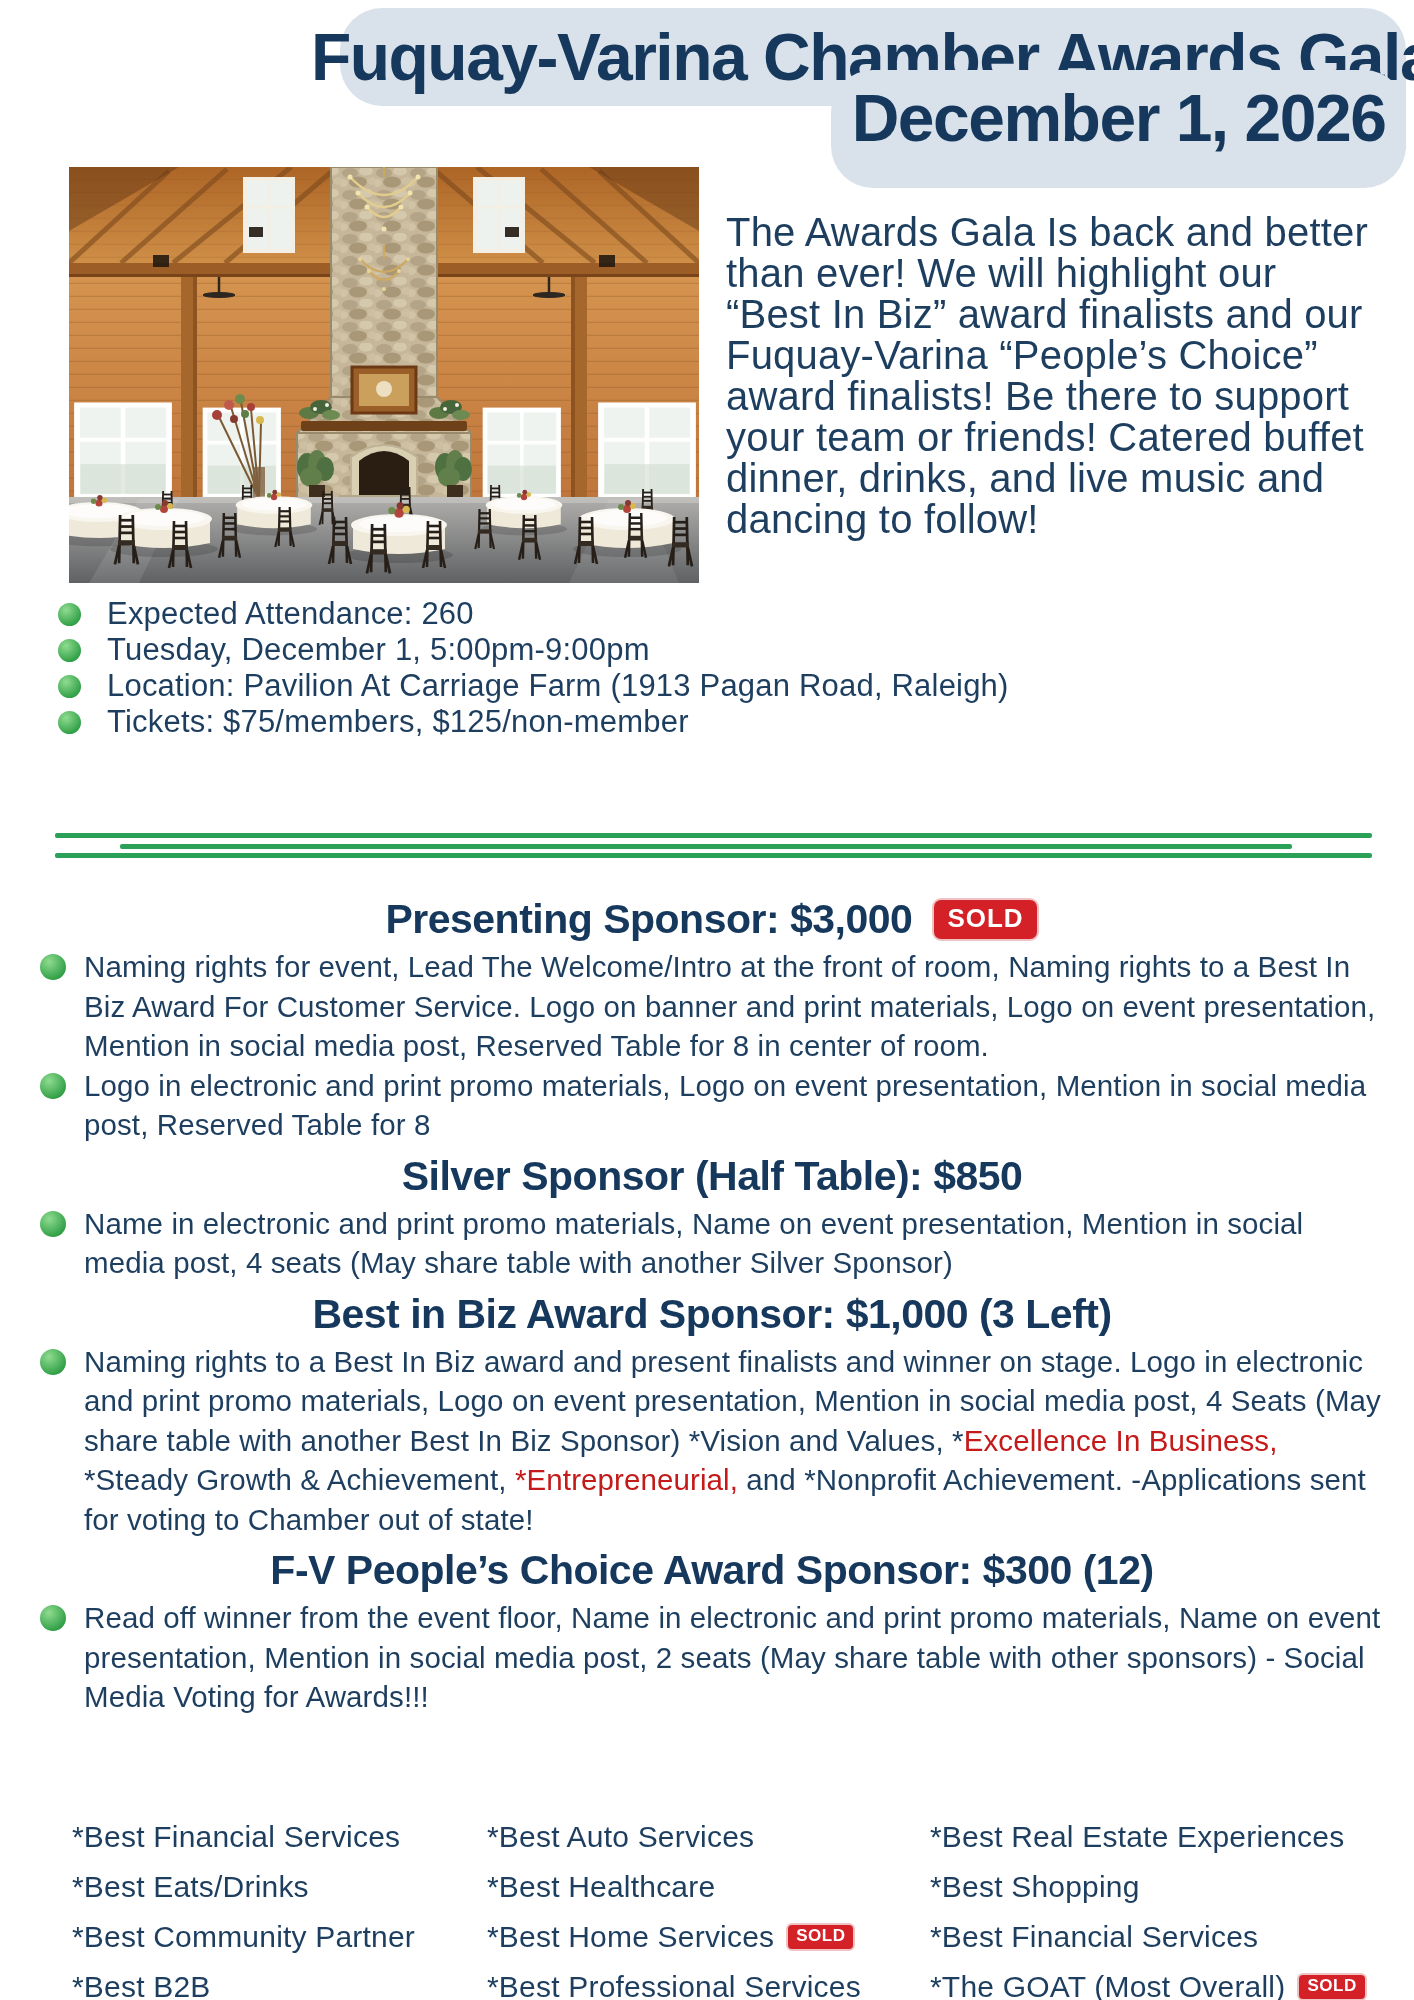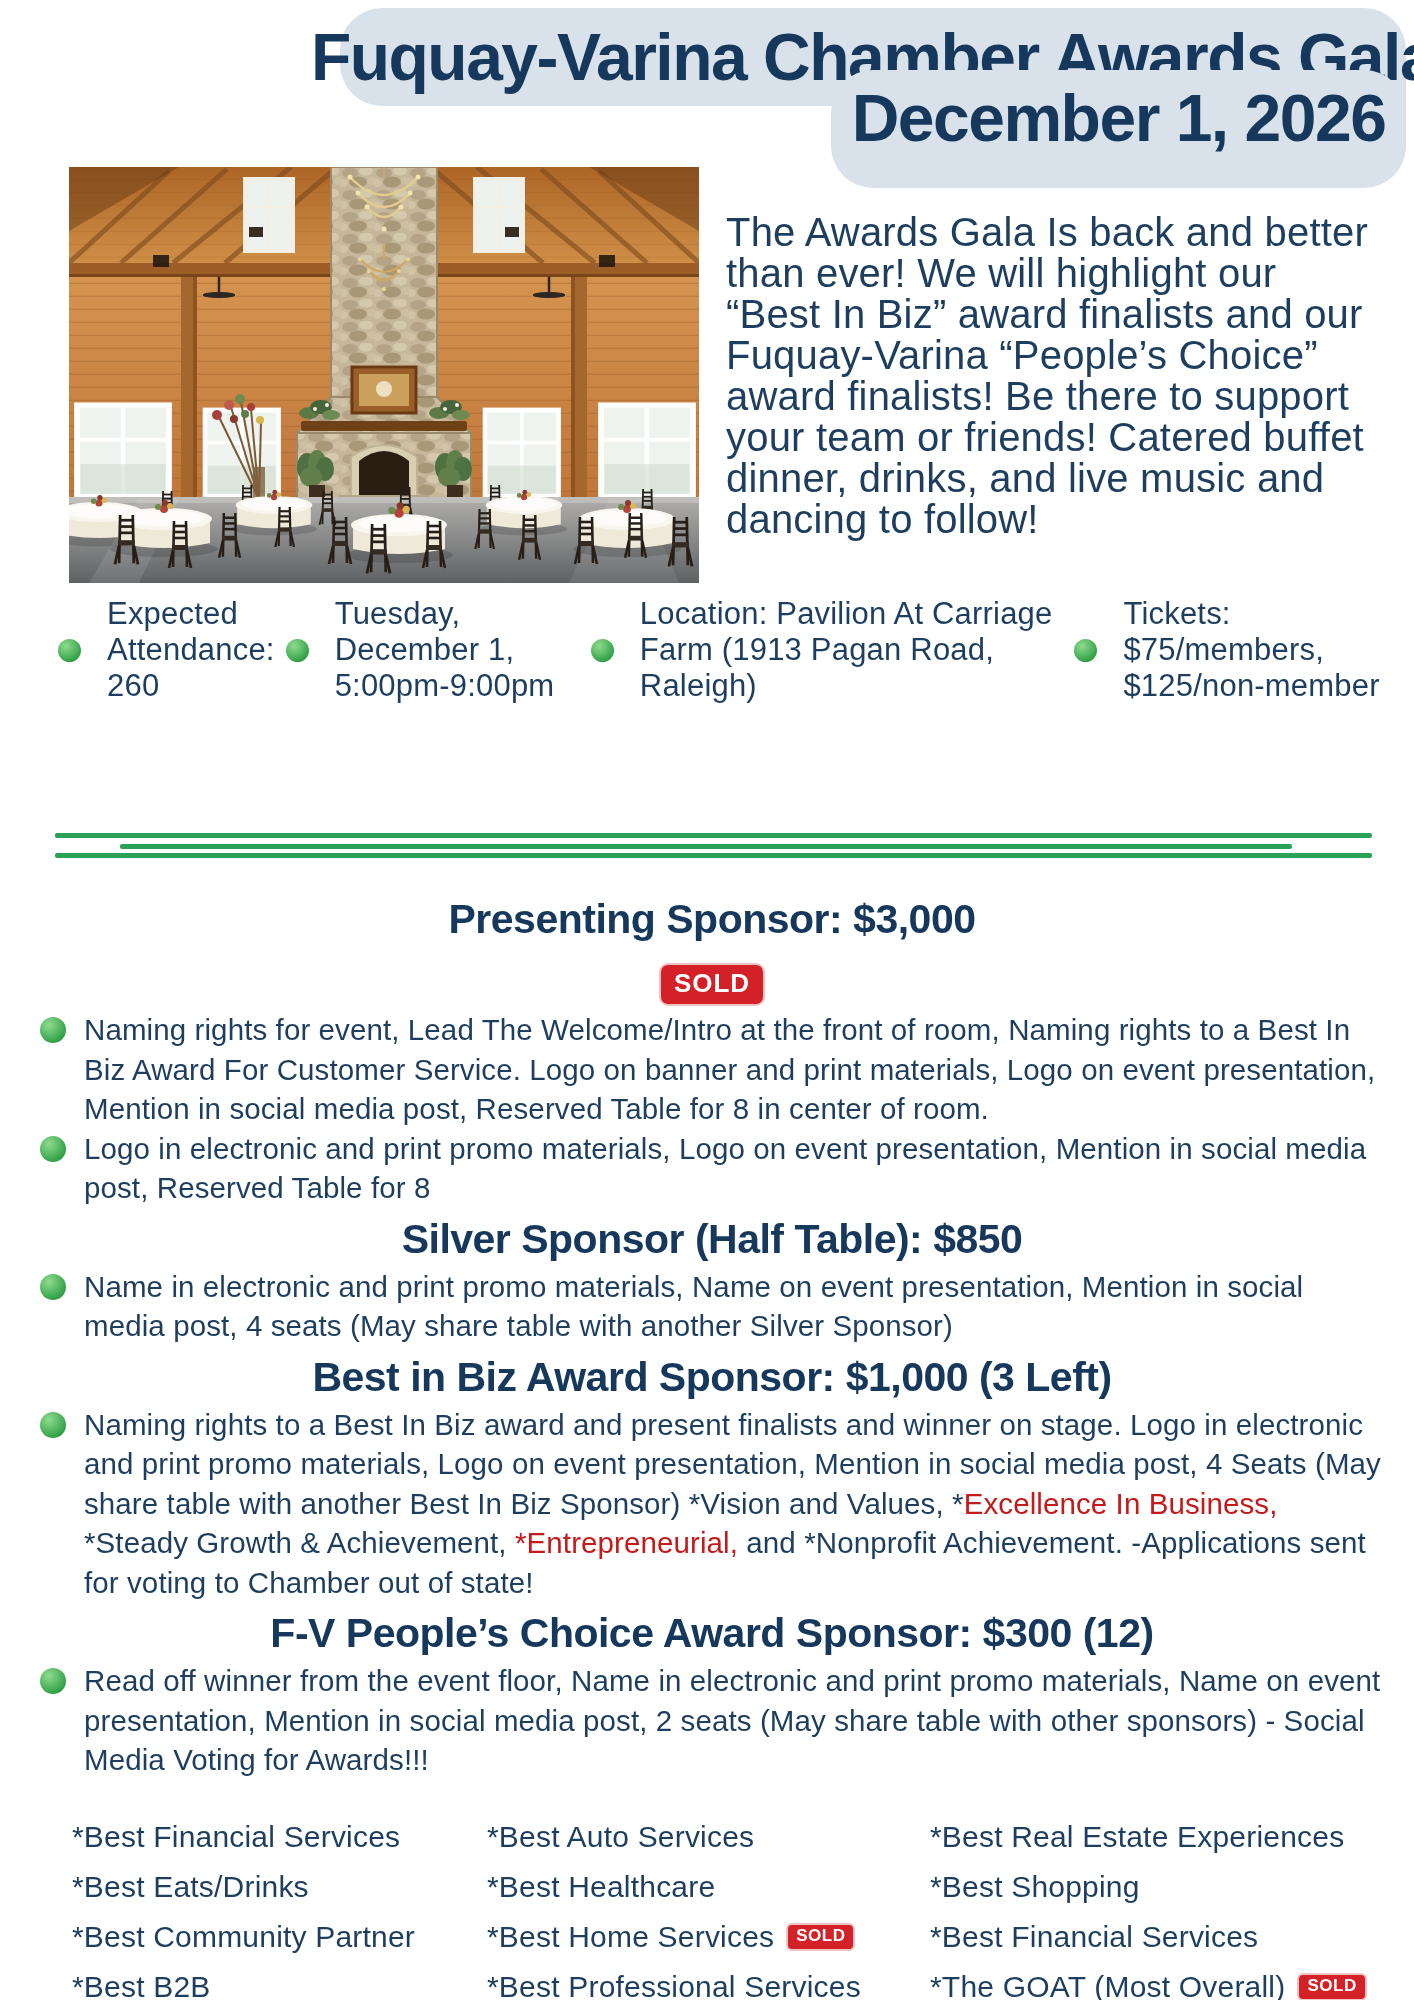--- a/index.html
+++ b/index.html
@@ -13,32 +13,32 @@
     display:flex;align-items:center;justify-content:center;}
   #title-patch{left:1340px;top:50px;width:66px;height:100px;}
   #title-box2{left:831px;top:70px;width:575px;height:118px;border-radius:42px;
     display:flex;align-items:center;justify-content:center;box-sizing:border-box;padding-bottom:22px;}
   .title-text{font-weight:bold;font-size:66px;letter-spacing:-1.5px;color:var(--navy_dark,#15385c);white-space:nowrap;}
   
   #photo{position:absolute;left:69px;top:167px;width:630px;height:416px;}
   
   #intro{position:absolute;left:726px;top:172px;width:648px;font-size:40px;line-height:41px;letter-spacing:.2px;}
   
-  #event-details{position:absolute;left:58px;top:596px;width:1330px;display:flex;flex-direction:row;gap:11px;}
+  #event-details{position:absolute;left:58px;top:596px;width:1330px;display:flex;flex-direction:column;}
   .detail-row{display:flex;align-items:center;gap:26px;}
   .dot{width:23px;height:23px;border-radius:50%;flex:none;
     background:radial-gradient(circle at 35% 30%, #8fdc8f, #2f9e45 75%);}
   .detail-text{font-size:31px;letter-spacing:.2px;}
   
   #divider{position:absolute;left:55px;top:833px;width:1317px;}
   .gline{height:5px;background:var(--green,#2aa157);border-radius:2px;}
   .g2{margin:6px 0 4px 65px;width:1172px;}
   
   #sections{position:absolute;left:40px;top:888px;width:1344px;}
-  .sec-head{display:flex;justify-content:center;align-items:center;gap:20px;margin:8px 0 4px;flex-direction:column;}
+  .sec-head{display:flex;justify-content:center;align-items:center;gap:20px;margin:8px 0 4px;}
   .sec-title{font-size:41px;font-weight:bold;color:var(--navy_dark,#15385c);letter-spacing:-.5px;white-space:nowrap;}
   .sold-badge{background:var(--red,#d42127);color:#ffffff;font-weight:bold;border:2px solid #efc3c3;
     display:inline-flex;align-items:center;justify-content:center;}
   .sold-badge.big{font-size:26px;padding:3px 13px 5px;border-radius:9px;letter-spacing:1px;}
   .sold-badge.small{font-size:17px;padding:1px 8px 3px;border-radius:6px;letter-spacing:.5px;border-width:2px;}
   .sec-body{display:flex;gap:18px;margin:0;}
   .sec-body .dot{width:26px;height:26px;margin-top:7px;}
   .sec-text{font-size:29.5px;line-height:39.5px;flex:1;letter-spacing:.1px;}
   .red{color:var(--red_text,#c41a1a);}
   

